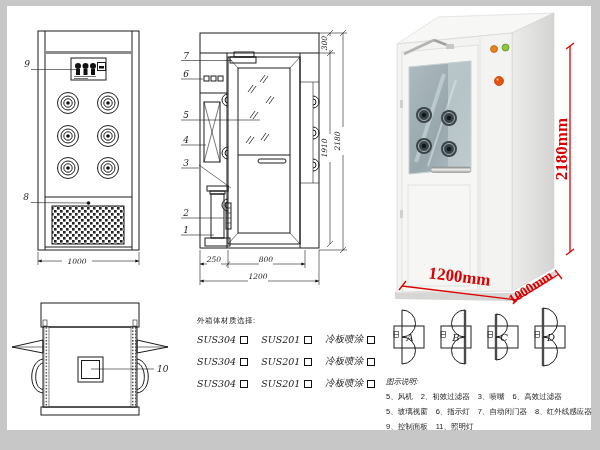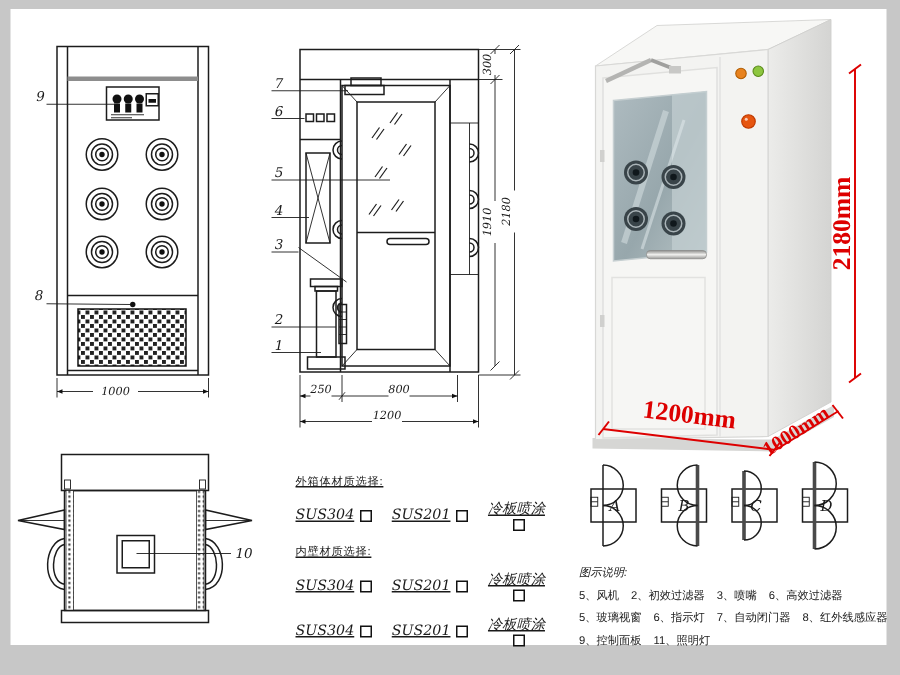--- a/index.html
+++ b/index.html
@@ -8,26 +8,26 @@
   .canvas{position:absolute;left:7px;top:6px;width:584px;height:424px;background:#ffffff;}
   svg.draw{position:absolute;left:0;top:0;}
   .ln{stroke:#1c1c1c;fill:none;stroke-width:1;}
   .thin{stroke:#1c1c1c;fill:none;stroke-width:0.6;}
   .num{font:italic 9px "DejaVu Serif",serif;fill:#1b1b1b;}
   .dim{font:italic 7.5px "DejaVu Serif",serif;fill:#1b1b1b;}
   .letter{font:italic 10px "DejaVu Serif",serif;fill:#1b1b1b;}
   .red-big{font:bold 17px "Liberation Serif",serif;fill:#dd0000;}
   .red-sm{font:bold 13.5px "Liberation Serif",serif;fill:#dd0000;}
   .redln{stroke:#dd0000;stroke-width:1.3;fill:none;}
-  .materials{position:absolute;left:197px;top:316px;width:165px;text-decoration:underline;}
+  .materials{position:absolute;left:197px;top:316px;width:165px;}
   .mat-title{font-size:7.5px;margin:0 0 7px 0;letter-spacing:0.5px;}
   .mat-opts{display:flex;align-items:center;margin:0 0 9px 0;
             font:italic 9.5px "DejaVu Serif",serif;white-space:nowrap;text-align:right;}
   .opt{display:flex;align-items:center;margin-right:13px;}
-  .opt:last-child{margin-right:0;flex-direction:column;}
+  .opt:last-child{margin-right:0;}
   .chk{display:inline-block;width:6px;height:6px;border:1.2px solid #111;margin-left:4px;}
   .legend{position:absolute;left:386px;top:377px;width:195px;font-size:7.5px;}
   .legend-title{margin-bottom:5px;font-style:italic;}
   .legend-row{display:flex;gap:8px;margin-bottom:5px;white-space:nowrap;}
 </style>
 </head>
 <body>
 
 <div class="page">
   <div class="canvas"></div>
@@ -408,21 +408,20 @@
         </span>
       <span class="opt">
           <span>SUS201</span>
           <span class="chk"></span>
         </span>
       <span class="opt">
           <span>冷板喷涂</span>
           <span class="chk"></span>
         </span>
     </div>
-    <div class="mat-title">内壁材质选择:</div>
     <div class="mat-opts">
       <span class="opt">
           <span>SUS304</span>
           <span class="chk"></span>
         </span>
       <span class="opt">
           <span>SUS201</span>
           <span class="chk"></span>
         </span>
       <span class="opt">

